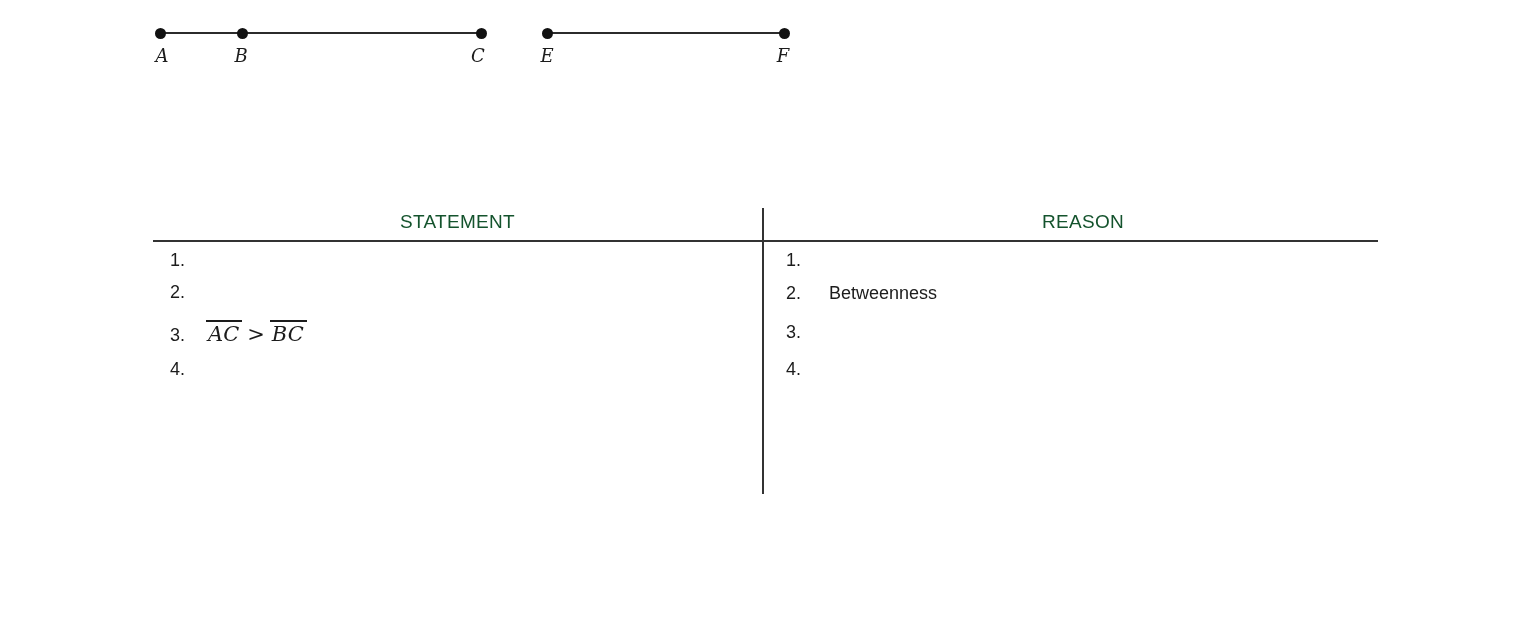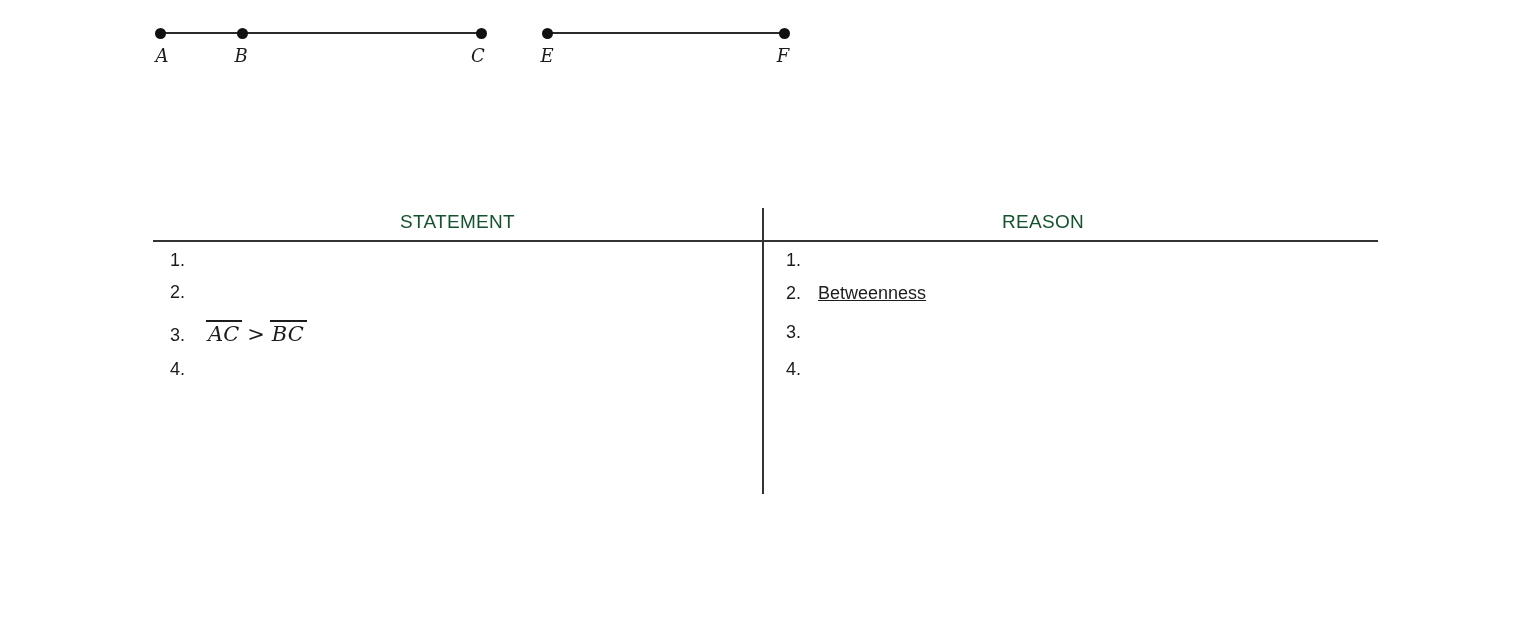--- a/index.html
+++ b/index.html
@@ -62,22 +62,21 @@
     color: #1c1c1c;
     white-space: nowrap;
     display: flex;
     align-items: baseline;
   }
   .row-num {
     display: inline-block;
     min-width: 20px;
   }
   .row-text {
-    margin-left: 12px;
-    text-decoration: underline;
+    margin-left: 23px;
   }
   .math-expr {
     margin-left: 16px;
     font-family: "DejaVu Serif", serif;
     font-size: 21px;
   }
   .overlined {
     font-style: italic;
     border-top: 2px solid #1c1c1c;
     padding: 0 3px 0 2px;
@@ -101,21 +100,21 @@
   <div class="pt-label" style="left:241px; top:46px;">B</div>
   <div class="pt-label" style="left:478px; top:46px;">C</div>
 
   <div class="seg-line" style="left:547px; top:32px; width:237px;"></div>
   <div class="dot" style="left:542px; top:28px;"></div>
   <div class="dot" style="left:779px; top:28px;"></div>
   <div class="pt-label" style="left:547px; top:46px;">E</div>
   <div class="pt-label" style="left:783px; top:46px;">F</div>
 
   <div class="col-header" style="left:153px; width:609px;">STATEMENT</div>
-  <div class="col-header" style="left:736px; width:614px;">REASON</div>
+  <div class="col-header" style="left:776px; width:614px;">REASON</div>
 
   <div class="rule" style="left:153px; top:240px; width:1225px; height:2px;"></div>
   <div class="rule" style="left:762px; top:208px; width:2px; height:286px;"></div>
 
   <div class="proof-row" style="left:170px; top:250px;">
     <span class="row-num">1.</span>
     <span class="row-text"></span>
   </div>
 
   <div class="proof-row" style="left:170px; top:282px;">

